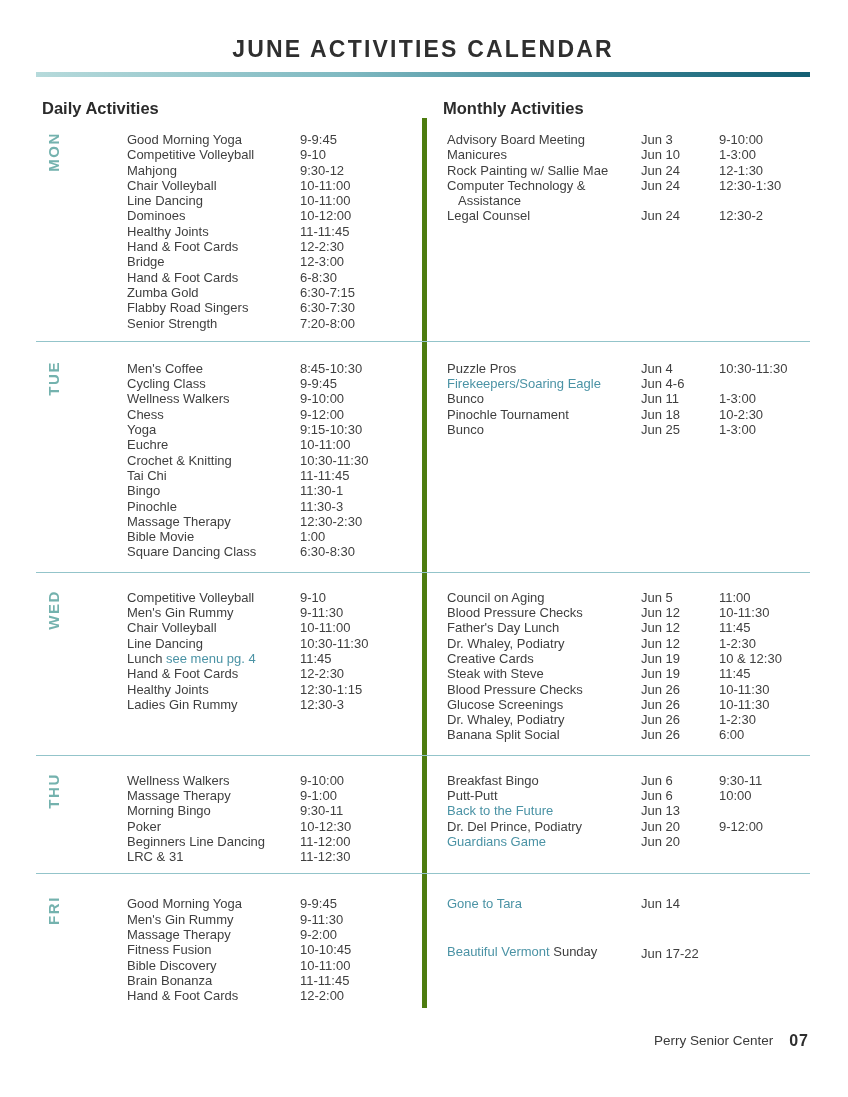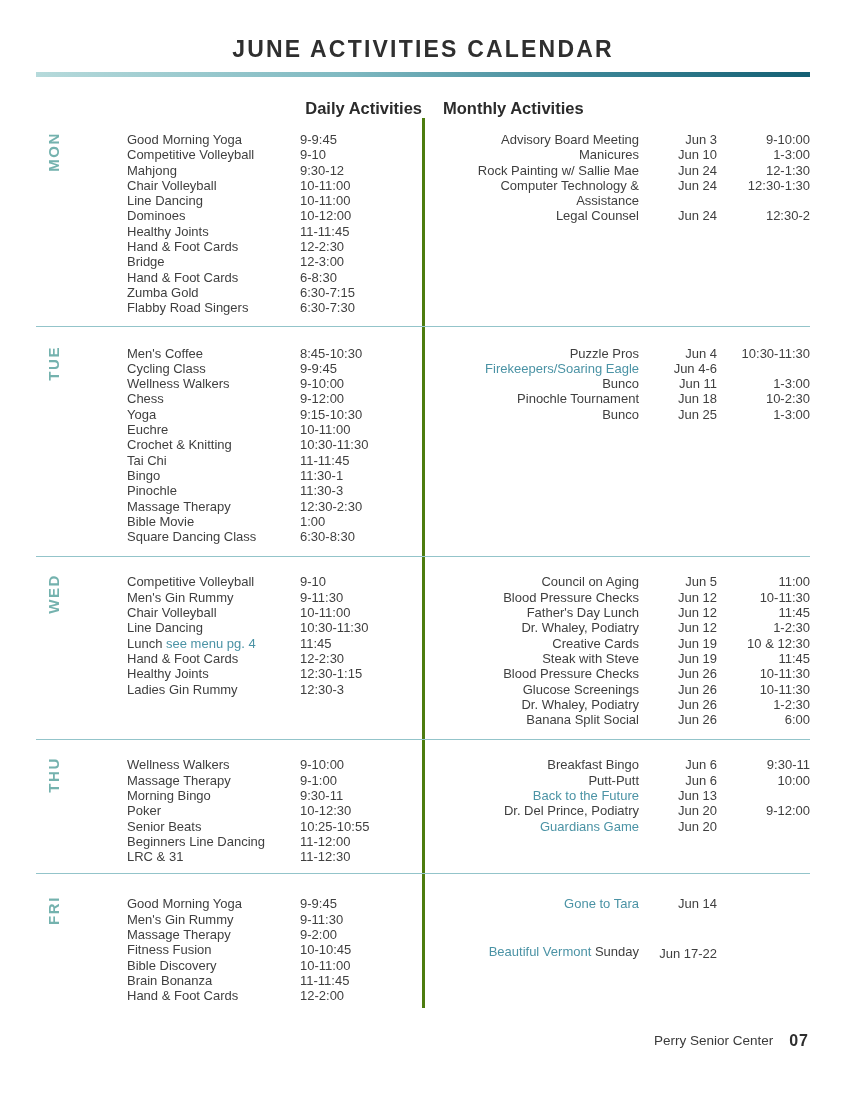--- a/index.html
+++ b/index.html
@@ -14,35 +14,35 @@
   .title {
     text-align:center; font-size:23px; font-weight:600;
     letter-spacing:2.2px; color:#2f2f2f; margin-top:8px;
   }
   .rule {
     height:5px; margin-top:9px;
     background:linear-gradient(to right,#b6dadb,#7fb9c1 40%,#3b8596 72%,#135f73);
   }
 
   
-  .col-headers { display:flex; margin-top:22px; font-size:16.5px; font-weight:bold; color:#2b2b2b;text-align:right; }
+  .col-headers { display:flex; margin-top:22px; font-size:16.5px; font-weight:bold; color:#2b2b2b; }
   .col-headers .h-daily { width:386px; padding-left:6px; box-sizing:border-box; }
   .col-headers .h-monthly { padding-left:21px; }
 
   
   .section { display:flex; border-bottom:1px solid #93c4ca; }
   .section:last-child { border-bottom:none; }
   .day-col { width:91px; box-sizing:border-box; }
   .day-label {
     writing-mode:vertical-rl; transform:rotate(180deg);
     font-weight:bold; font-size:15px; letter-spacing:1.6px;
     color:#74b2ae; margin-left:9px;
   }
   .daily-col { width:295px; box-sizing:border-box; }
-  .monthly-col { flex:1; border-left:3px solid #4d7c0f; padding-left:20px; box-sizing:border-box;text-align:right; }
+  .monthly-col { flex:1; border-left:5px solid #4d7c0f; padding-left:20px; box-sizing:border-box; }
 
   
   .s0 .pad { padding-top:14px; padding-bottom:10px; }
   .s1 .pad { padding-top:19px; padding-bottom:12px; }
   .s2 .pad { padding-top:17px; padding-bottom:12px; }
   .s3 .pad { padding-top:17px; padding-bottom:9px;  }
   .s4 .pad { padding-top:22px; padding-bottom:4px;  }
 
   
   .row { display:flex; align-items:flex-start; font-size:13px; line-height:15.3px; }
@@ -143,20 +143,26 @@
               <div><span>Zumba Gold</span></div>
             </div>
             <div class="r-time">6:30-7:15</div>
           </div>
           <div class="row">
             <div class="r-name">
               <div><span>Flabby Road Singers</span></div>
             </div>
             <div class="r-time">6:30-7:30</div>
           </div>
+          <div class="row">
+            <div class="r-name">
+              <div><span>Senior Strength</span></div>
+            </div>
+            <div class="r-time">7:20-8:00</div>
+          </div>
         </div>
         <div class="monthly-col pad">
           <div class="row">
             <div class="r-name">
               <div><span>Advisory Board Meeting</span></div>
             </div>
             <div class="r-date">Jun 3</div>
             <div class="r-time">9-10:00</div>
           </div>
           <div class="row">
@@ -460,26 +466,20 @@
             <div class="r-name">
               <div><span>Morning Bingo</span></div>
             </div>
             <div class="r-time">9:30-11</div>
           </div>
           <div class="row">
             <div class="r-name">
               <div><span>Poker</span></div>
             </div>
             <div class="r-time">10-12:30</div>
-          </div>
-          <div class="row">
-            <div class="r-name">
-              <div><span>Senior Beats</span></div>
-            </div>
-            <div class="r-time">10:25-10:55</div>
           </div>
           <div class="row">
             <div class="r-name">
               <div><span>Beginners Line Dancing</span></div>
             </div>
             <div class="r-time">11-12:00</div>
           </div>
           <div class="row">
             <div class="r-name">
               <div><span>LRC &amp; 31</span></div>

